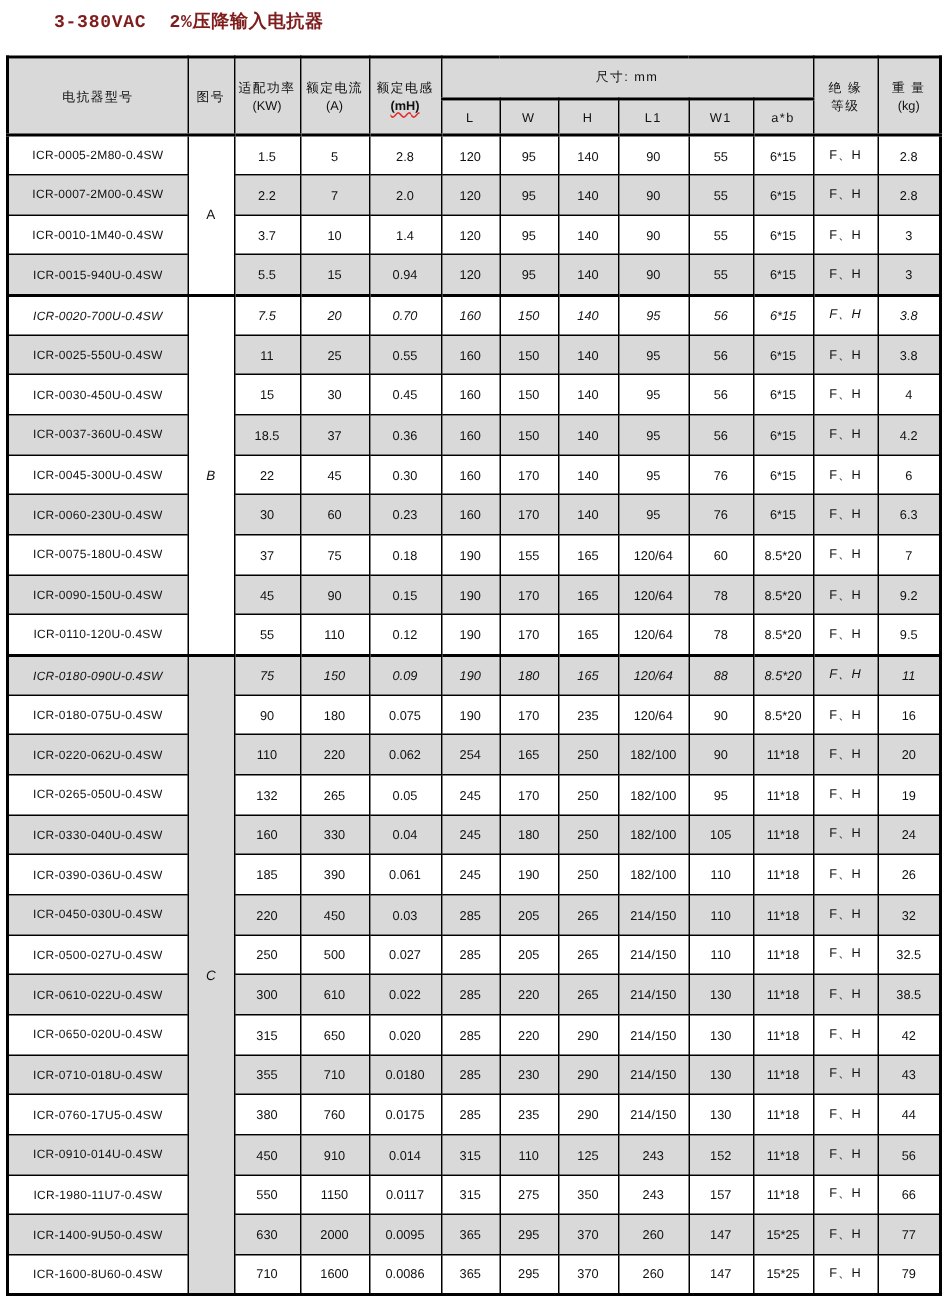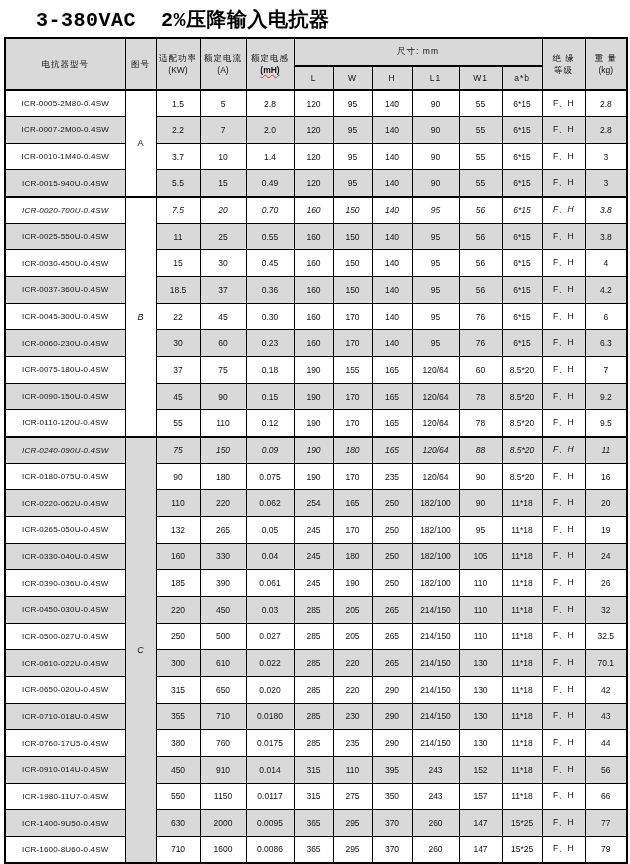--- a/index.html
+++ b/index.html
@@ -2,21 +2,21 @@
 <html><head>
 <meta charset="utf-8">
 <style>
   * { box-sizing: border-box; margin: 0; padding: 0; }
   html, body { width: 630px; height: 864px; background: #ffffff; overflow: hidden; }
   body { position: relative; font-family: "Liberation Sans", "DejaVu Sans", sans-serif; color: #000; }
 
   .page-title {
     position: absolute; left: 36px; top: 6px;
     font-family: "Liberation Mono", "DejaVu Sans Mono", monospace;
-    font-weight: bold; font-size: 20px; letter-spacing: 0.5px; color: #000000;
+    font-weight: bold; font-size: 12px; letter-spacing: 0.5px; color: #7f1d1d;
     white-space: pre;
   }
 
   table.spec {
     position: absolute; left: 4px; top: 37px; width: 622px;
     border-collapse: collapse; table-layout: fixed;
     border: 2px solid #000;
     font-size: 8.5px;
   }
   .spec th, .spec td {
@@ -155,21 +155,21 @@
         <td class="c-l1">90</td>
         <td class="c-w1">55</td>
         <td class="c-ab">6*15</td>
         <td class="c-ins">F、H</td>
         <td class="c-kg">3</td>
       </tr>
       <tr class="stripe">
         <td class="c-model">ICR-0015-940U-0.4SW</td>
         <td class="c-kw">5.5</td>
         <td class="c-a">15</td>
-        <td class="c-mh">0.49</td>
+        <td class="c-mh">0.94</td>
         <td class="c-l">120</td>
         <td class="c-w">95</td>
         <td class="c-h">140</td>
         <td class="c-l1">90</td>
         <td class="c-w1">55</td>
         <td class="c-ab">6*15</td>
         <td class="c-ins">F、H</td>
         <td class="c-kg">3</td>
       </tr>
       <tr class="group-start">
@@ -293,21 +293,21 @@
         <td class="c-l">190</td>
         <td class="c-w">170</td>
         <td class="c-h">165</td>
         <td class="c-l1">120/64</td>
         <td class="c-w1">78</td>
         <td class="c-ab">8.5*20</td>
         <td class="c-ins">F、H</td>
         <td class="c-kg">9.5</td>
       </tr>
       <tr class="stripe group-start">
-        <td class="c-model">ICR-0240-090U-0.4SW</td>
+        <td class="c-model">ICR-0180-090U-0.4SW</td>
         <td class="c-fig" rowspan="16">C</td>
         <td class="c-kw">75</td>
         <td class="c-a">150</td>
         <td class="c-mh">0.09</td>
         <td class="c-l">190</td>
         <td class="c-w">180</td>
         <td class="c-h">165</td>
         <td class="c-l1">120/64</td>
         <td class="c-w1">88</td>
         <td class="c-ab">8.5*20</td>
@@ -417,21 +417,21 @@
         <td class="c-kw">300</td>
         <td class="c-a">610</td>
         <td class="c-mh">0.022</td>
         <td class="c-l">285</td>
         <td class="c-w">220</td>
         <td class="c-h">265</td>
         <td class="c-l1">214/150</td>
         <td class="c-w1">130</td>
         <td class="c-ab">11*18</td>
         <td class="c-ins">F、H</td>
-        <td class="c-kg">70.1</td>
+        <td class="c-kg">38.5</td>
       </tr>
       <tr>
         <td class="c-model">ICR-0650-020U-0.4SW</td>
         <td class="c-kw">315</td>
         <td class="c-a">650</td>
         <td class="c-mh">0.020</td>
         <td class="c-l">285</td>
         <td class="c-w">220</td>
         <td class="c-h">290</td>
         <td class="c-l1">214/150</td>
@@ -468,21 +468,21 @@
         <td class="c-ins">F、H</td>
         <td class="c-kg">44</td>
       </tr>
       <tr class="stripe">
         <td class="c-model">ICR-0910-014U-0.4SW</td>
         <td class="c-kw">450</td>
         <td class="c-a">910</td>
         <td class="c-mh">0.014</td>
         <td class="c-l">315</td>
         <td class="c-w">110</td>
-        <td class="c-h">395</td>
+        <td class="c-h">125</td>
         <td class="c-l1">243</td>
         <td class="c-w1">152</td>
         <td class="c-ab">11*18</td>
         <td class="c-ins">F、H</td>
         <td class="c-kg">56</td>
       </tr>
       <tr>
         <td class="c-model">ICR-1980-11U7-0.4SW</td>
         <td class="c-kw">550</td>
         <td class="c-a">1150</td>

